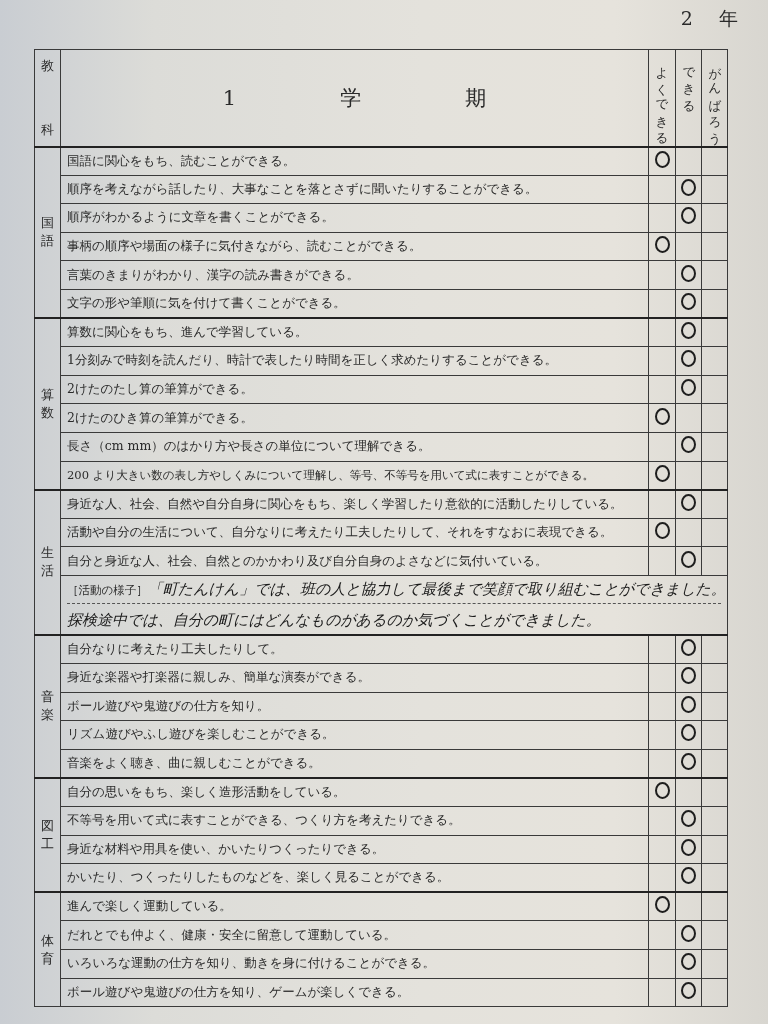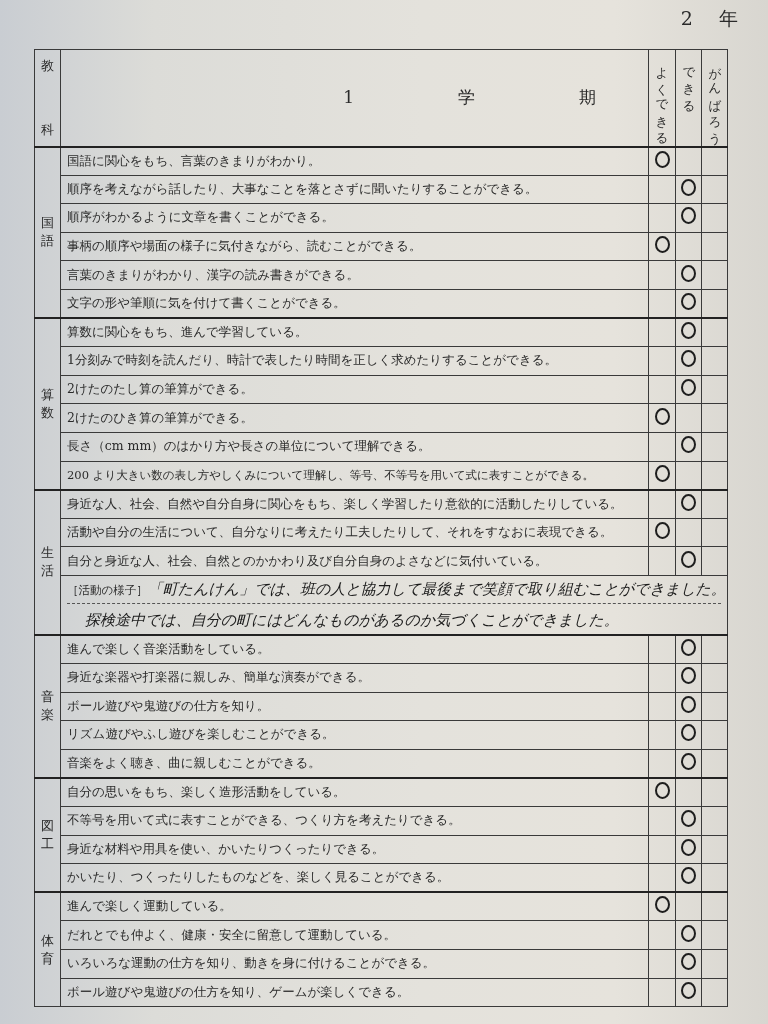--- a/index.html
+++ b/index.html
@@ -23,21 +23,21 @@
   table.report td, table.report th {
     border: 1px solid #3a3a3a;
     padding: 0;
     font-weight: normal;
   }
   .subj-head {
     width: 26px; font-size: 13px; text-align: center;
   }
   .subj-head .v { display: flex; flex-direction: column; justify-content: space-between; height: 82px; align-items: center; }
   .term-title {
-    font-size: 17px; text-align: right; letter-spacing: 0;
+    font-size: 21px; text-align: center; letter-spacing: 0;
   }
   .term-title span { display: inline-block; margin: 0 52px; }
   .col-head {
     width: 26px; font-size: 12.5px; text-align: center; vertical-align: top;
     padding-top: 8px !important;
   }
   .col-head .vt { writing-mode: vertical-rl; text-orientation: upright; margin: 0 auto; line-height: 26px; letter-spacing: 2px; }
   tr.head-row { height: 97px; }
   tr.item { height: 28.6px; }
   .item-text {
@@ -60,21 +60,21 @@
     border-right: 1px solid #3a3a3a;
   }
   .notes-line1 {
     font-size: 12.5px; border-bottom: 1px dashed #555; padding-bottom: 4px; white-space: nowrap; overflow: hidden;
   }
   .notes-label { font-size: 11.5px; font-family: Liberation Serif, serif; }
   .handwriting {
     font-family: "DejaVu Sans", "Liberation Sans", sans-serif;
     font-size: 15px; color: #1a1a1a; font-style: italic;
   }
-  .notes-line2 { padding-top: 7px; white-space: nowrap; overflow: hidden; margin-left: 18px; }
+  .notes-line2 { padding-top: 7px; white-space: nowrap; overflow: hidden; }
   tr.notes-row { height: 57px; }
   tr.group-sep td { border-top: 2px solid #222; }
 </style>
 </head>
 <body>
 
 <div class="grade">2 年</div>
 
 <table class="report">
   <colgroup>
@@ -107,21 +107,21 @@
     </tr>
   </thead>
   <tbody id="report-body">
       <tr class="item group-sep">
         <td class="subj" rowspan="6">
           <div class="v">
             <span>国</span>
             <span>語</span>
           </div>
         </td>
-        <td class="item-text">国語に関心をもち、言葉のきまりがわかり。</td>
+        <td class="item-text">国語に関心をもち、読むことができる。</td>
         <td class="mark"><span class="circle"></span></td>
         <td class="mark"></td>
         <td class="mark"></td>
       </tr>
       <tr class="item">
         <td class="item-text">順序を考えながら話したり、大事なことを落とさずに聞いたりすることができる。</td>
         <td class="mark"></td>
         <td class="mark"><span class="circle"></span></td>
         <td class="mark"></td>
       </tr>
@@ -221,21 +221,21 @@
           <div class="notes-line2 handwriting">探検途中では、自分の町にはどんなものがあるのか気づくことができました。</div>
         </td>
       </tr>
       <tr class="item group-sep">
         <td class="subj" rowspan="5">
           <div class="v">
             <span>音</span>
             <span>楽</span>
           </div>
         </td>
-        <td class="item-text">進んで楽しく音楽活動をしている。</td>
+        <td class="item-text">自分なりに考えたり工夫したりして。</td>
         <td class="mark"></td>
         <td class="mark"><span class="circle"></span></td>
         <td class="mark"></td>
       </tr>
       <tr class="item">
         <td class="item-text">身近な楽器や打楽器に親しみ、簡単な演奏ができる。</td>
         <td class="mark"></td>
         <td class="mark"><span class="circle"></span></td>
         <td class="mark"></td>
       </tr>

